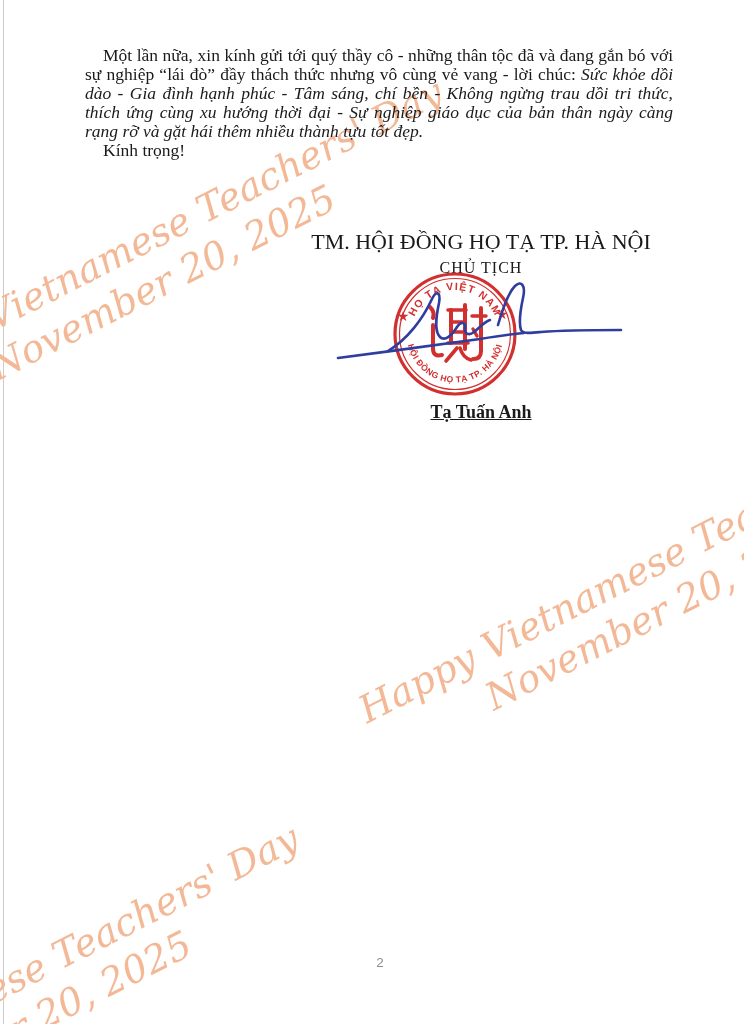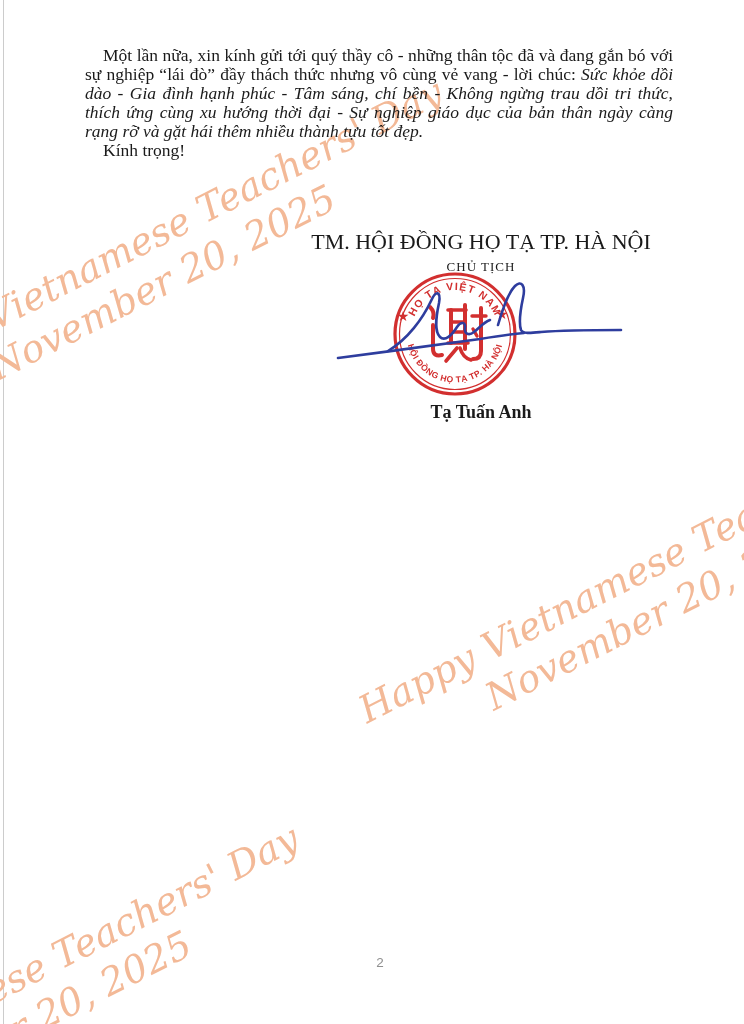--- a/index.html
+++ b/index.html
@@ -27,30 +27,30 @@
   
   .content{
     position:absolute;left:85px;top:46px;width:588px;z-index:1;
     font-size:17.5px;line-height:19px;text-align:justify;
   }
   .content p{margin:0;text-indent:18px;}
   .sign-block{
     position:absolute;left:281px;top:229px;width:400px;text-align:center;z-index:1;
   }
   .sign-org{font-weight:normal;font-size:22px;}
-  .sign-title{font-size:13px;margin-top:4px;letter-spacing:1px;}
+  .sign-title{font-size:16px;margin-top:4px;letter-spacing:1px;}
   .seal-svg{position:absolute;left:330px;top:263px;z-index:2;}
   .seal-stroke{fill:none;stroke:var(--seal-red);}
   .seal-text{fill:var(--seal-red);font-family:"Liberation Sans",sans-serif;font-weight:bold;}
   .seal-star{fill:var(--seal-red);font-family:"DejaVu Sans",sans-serif;}
   .char-stroke{fill:none;stroke:var(--seal-red);stroke-linecap:round;stroke-linejoin:round;}
   .sig-stroke{fill:none;stroke:var(--ink-blue);stroke-width:2.6;stroke-linecap:round;}
   .signatory{
     position:absolute;left:331px;top:402px;width:300px;text-align:center;
-    font-weight:bold;font-size:18px;z-index:3;
+    font-weight:bold;font-size:18px;z-index:3;text-decoration:underline;
   }
   .pagenum{
     position:absolute;left:350px;top:955px;width:60px;text-align:center;
     color:var(--page-gray);font-family:"Liberation Sans",sans-serif;font-size:13.5px;z-index:1;
   }
 </style>
 </head>
 <body>
 
 <div class="page">

